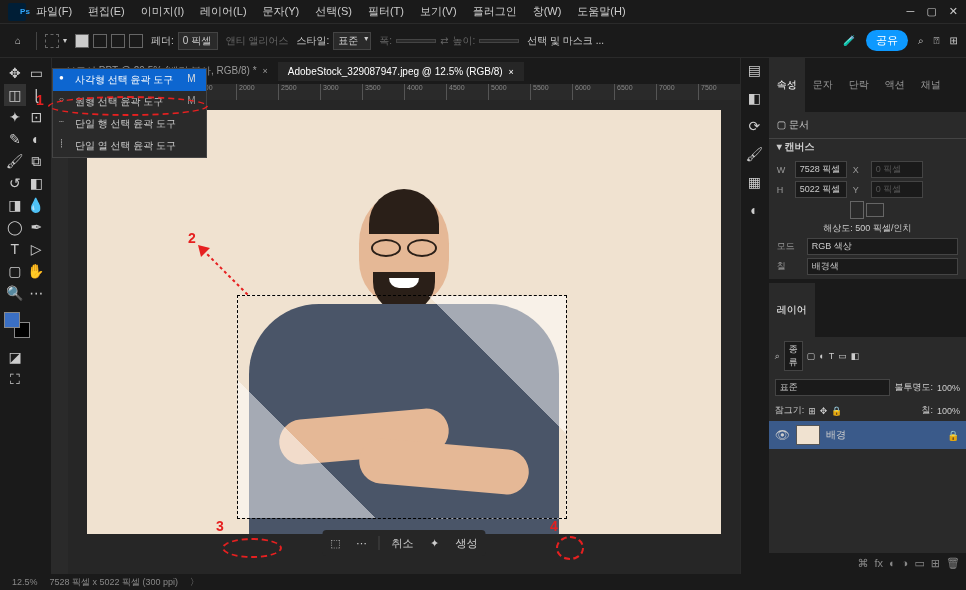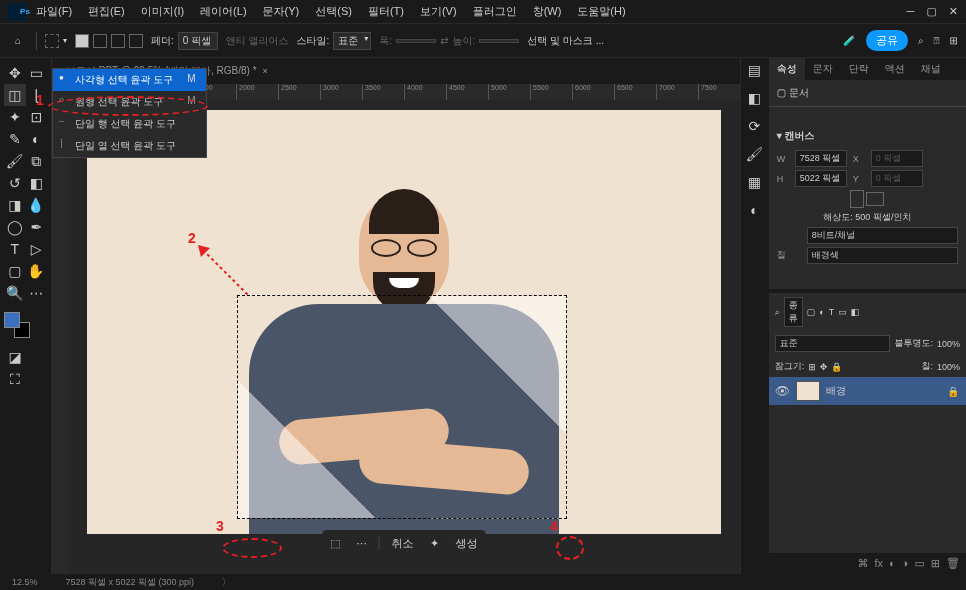--- a/index.html
+++ b/index.html
@@ -346,21 +346,21 @@
     }
     .gen-txt { color: #ccc; cursor: pointer; padding: 0 4px; text-align: center; }
     .status {
       height: 16px;
       background: #1a1a1a;
       font-size: 9px;
       color: #888;
       display: flex;
       align-items: center;
       padding: 0 12px;
-      gap: 28px;
+      gap: 12px;
     }
     .right-rail {
       width: 28px;
       background: #1a1a1a;
       border-left: 1px solid #2a2a2a;
       display: flex;
       flex-direction: column;
       padding: 4px 0;
       gap: 10px;
       align-items: center;
@@ -379,29 +379,29 @@
       flex-direction: column;
       font-size: 10px;
       overflow: hidden;
     }
     .panel-tabs {
       display: flex;
       background: #1a1a1a;
       font-size: 10px;
     }
     .panel-tab {
-      padding: 4px 8px;
+      padding: 20px 8px;
       cursor: pointer;
       color: #999;
     }
     .panel-tab.act { color: #fff; background: #2a2a2a; }
     .panel-body { padding: 6px 8px; font-size: 10px; }
     .panel-section {
       border-top: 1px solid #444;
-      padding: 22px 8px;
+      padding: 1px 8px;
     }
     .sec-title {
       font-size: 10px;
       font-weight: bold;
       padding-bottom: 4px;
     }
     .prop-row {
       display: flex;
       align-items: center;
       gap: 6px;
@@ -597,20 +597,21 @@
       </div>
     <div class="flyout-item">
         <span class="bullet">┊</span>
         <span>단일 열 선택 윤곽 도구</span>
       </div>
   </div>
 
   <div class="canvas-col">
     <div class="tabs">
       <div class="tab"><span>보고서 PPT @ 29.5% (배경 복사, RGB/8) *</span><span class="close">×</span></div>
+      <div class="tab active"><span>AdobeStock_329087947.jpeg @ 12.5% (RGB/8)</span><span class="close">×</span></div>
     </div>
     <div class="ruler-h">
       <span class="ruler-tick">0</span>
         <span class="ruler-tick">500</span>
         <span class="ruler-tick">1000</span>
         <span class="ruler-tick">1500</span>
         <span class="ruler-tick">2000</span>
         <span class="ruler-tick">2500</span>
         <span class="ruler-tick">3000</span>
         <span class="ruler-tick">3500</span>
@@ -707,32 +708,35 @@
           <span class="prop-input" style="color:#555;">0 픽셀</span>
       </div>
       <div class="prop-row" style="justify-content:center;gap:2px;">
         <span class="opt-ico" style="width:14px;height:18px;"></span>
         <span class="opt-ico" style="width:18px;height:14px;"></span>
       </div>
       <div class="prop-row" style="justify-content:center;">
           <span>해상도: 500 픽셀/인치</span>
         </div>
       <div class="prop-row">
-          <label style="width:24px;"></label>
-          <span class="prop-select">8비트/채널</span>
+          <label style="width:24px;">모드</label>
+          <span class="prop-select">RGB 색상</span>
         </div>
       <div class="prop-row" style="color:#555;">
           <label style="width:24px;">칠</label>
           <span class="prop-select">배경색</span>
         </div>
     </div>
 
     <div class="divider"></div>
 
     <div class="layers-panel">
+      <div class="panel-tabs">
+          <div class="panel-tab act">레이어</div>
+        </div>
       <div class="layer-opts">
         <span>⌕</span>
           <span class="prop-select" style="flex:0;width:40px;">종류</span>
         <span>▢</span>
         <span>◐</span>
         <span>T</span>
         <span>▭</span>
         <span>◧</span>
       </div>
       <div class="layer-opts">

